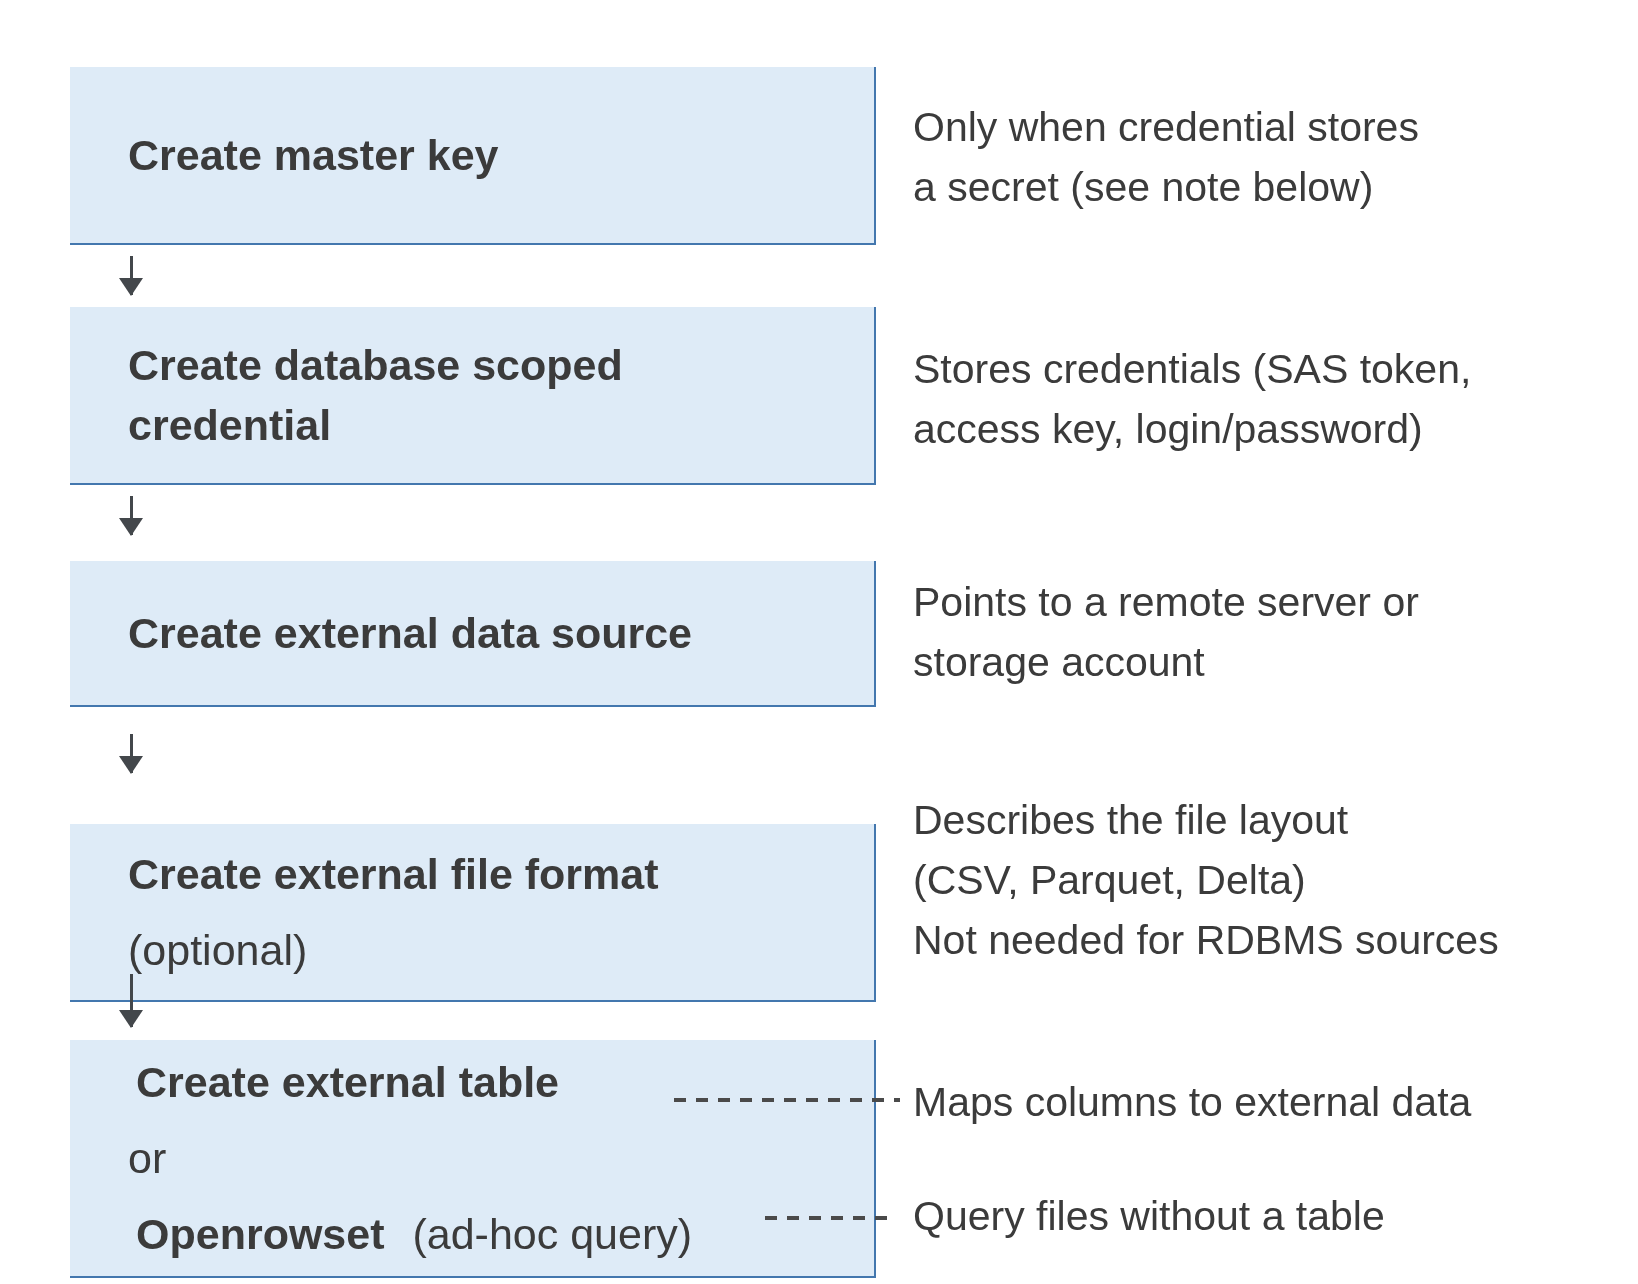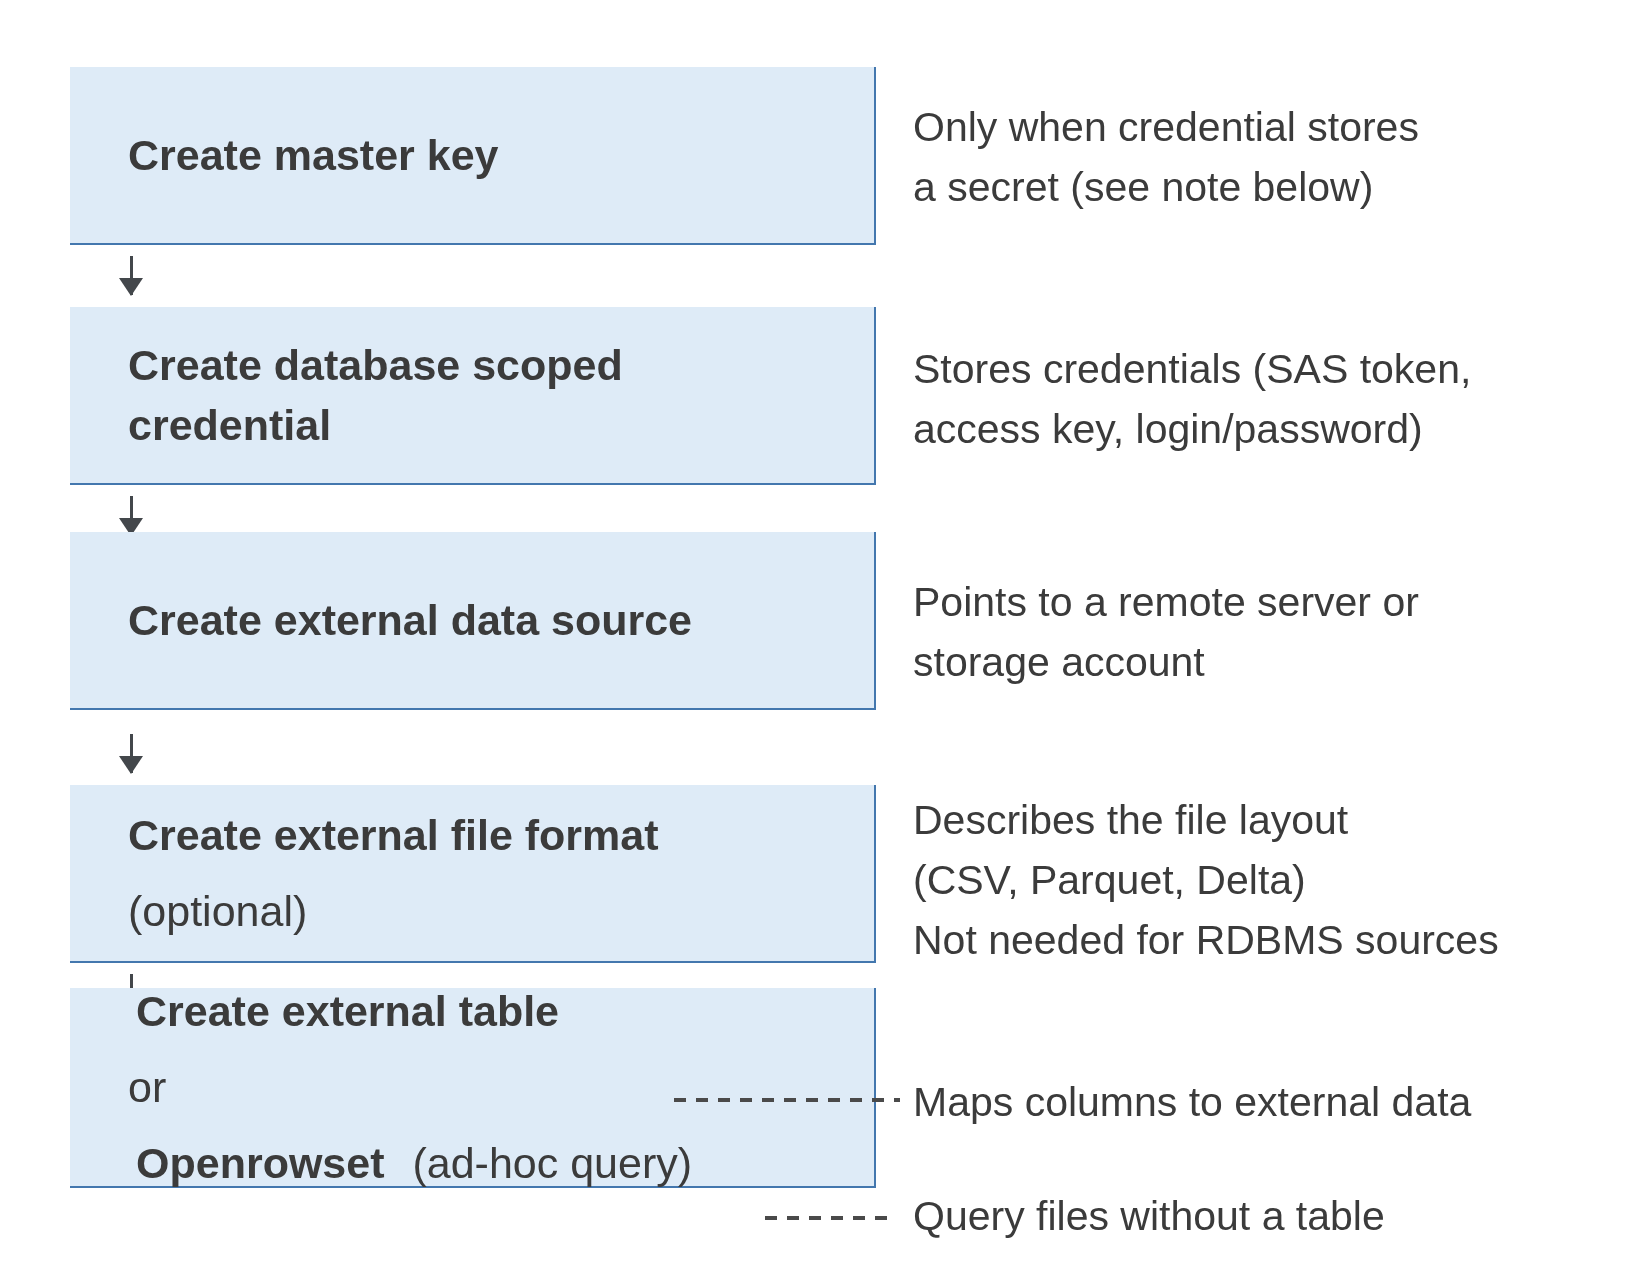--- a/index.html
+++ b/index.html
@@ -98,40 +98,40 @@
   <div class="flow-box" style="top:275px;height:178px">
     <div class="box-title">Create database scoped
 credential</div>
   </div>
 
   <div class="flow-arrow" style="top:456px;height:56px">
     <div class="stem"></div>
     <div class="head"></div>
   </div>
 
-  <div class="flow-box" style="top:500px;height:178px">
+  <div class="flow-box" style="top:529px;height:146px">
     <div class="box-title">Create external data source</div>
   </div>
 
   <div class="flow-arrow" style="top:694px;height:56px">
     <div class="stem"></div>
     <div class="head"></div>
   </div>
 
-  <div class="flow-box" style="top:753px;height:178px">
+  <div class="flow-box" style="top:792px;height:178px">
     <div class="box-title">Create external file format</div>
     <div class="box-subtitle">(optional)</div>
   </div>
 
   <div class="flow-arrow" style="top:934px;height:70px">
     <div class="stem"></div>
     <div class="head"></div>
   </div>
 
-  <div class="flow-box" style="top:956px;height:200px">
+  <div class="flow-box" style="top:1008px;height:238px">
     <div class="box-line">
       <span class="bold">Create external table</span>
     </div>
     <div class="box-line">or</div>
     <div class="box-line">
       <span class="bold">Openrowset</span><span> (ad-hoc query)</span>
     </div>
   </div>
 
   <div class="dash-connector" style="left:642px;top:1066px;width:226px"></div>

